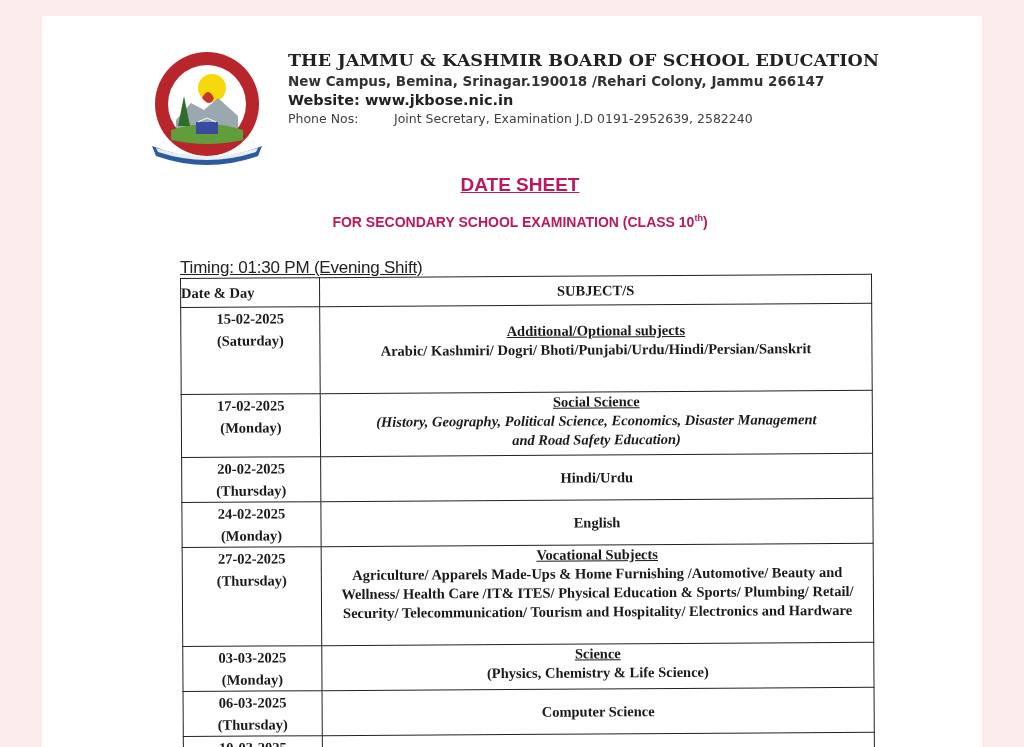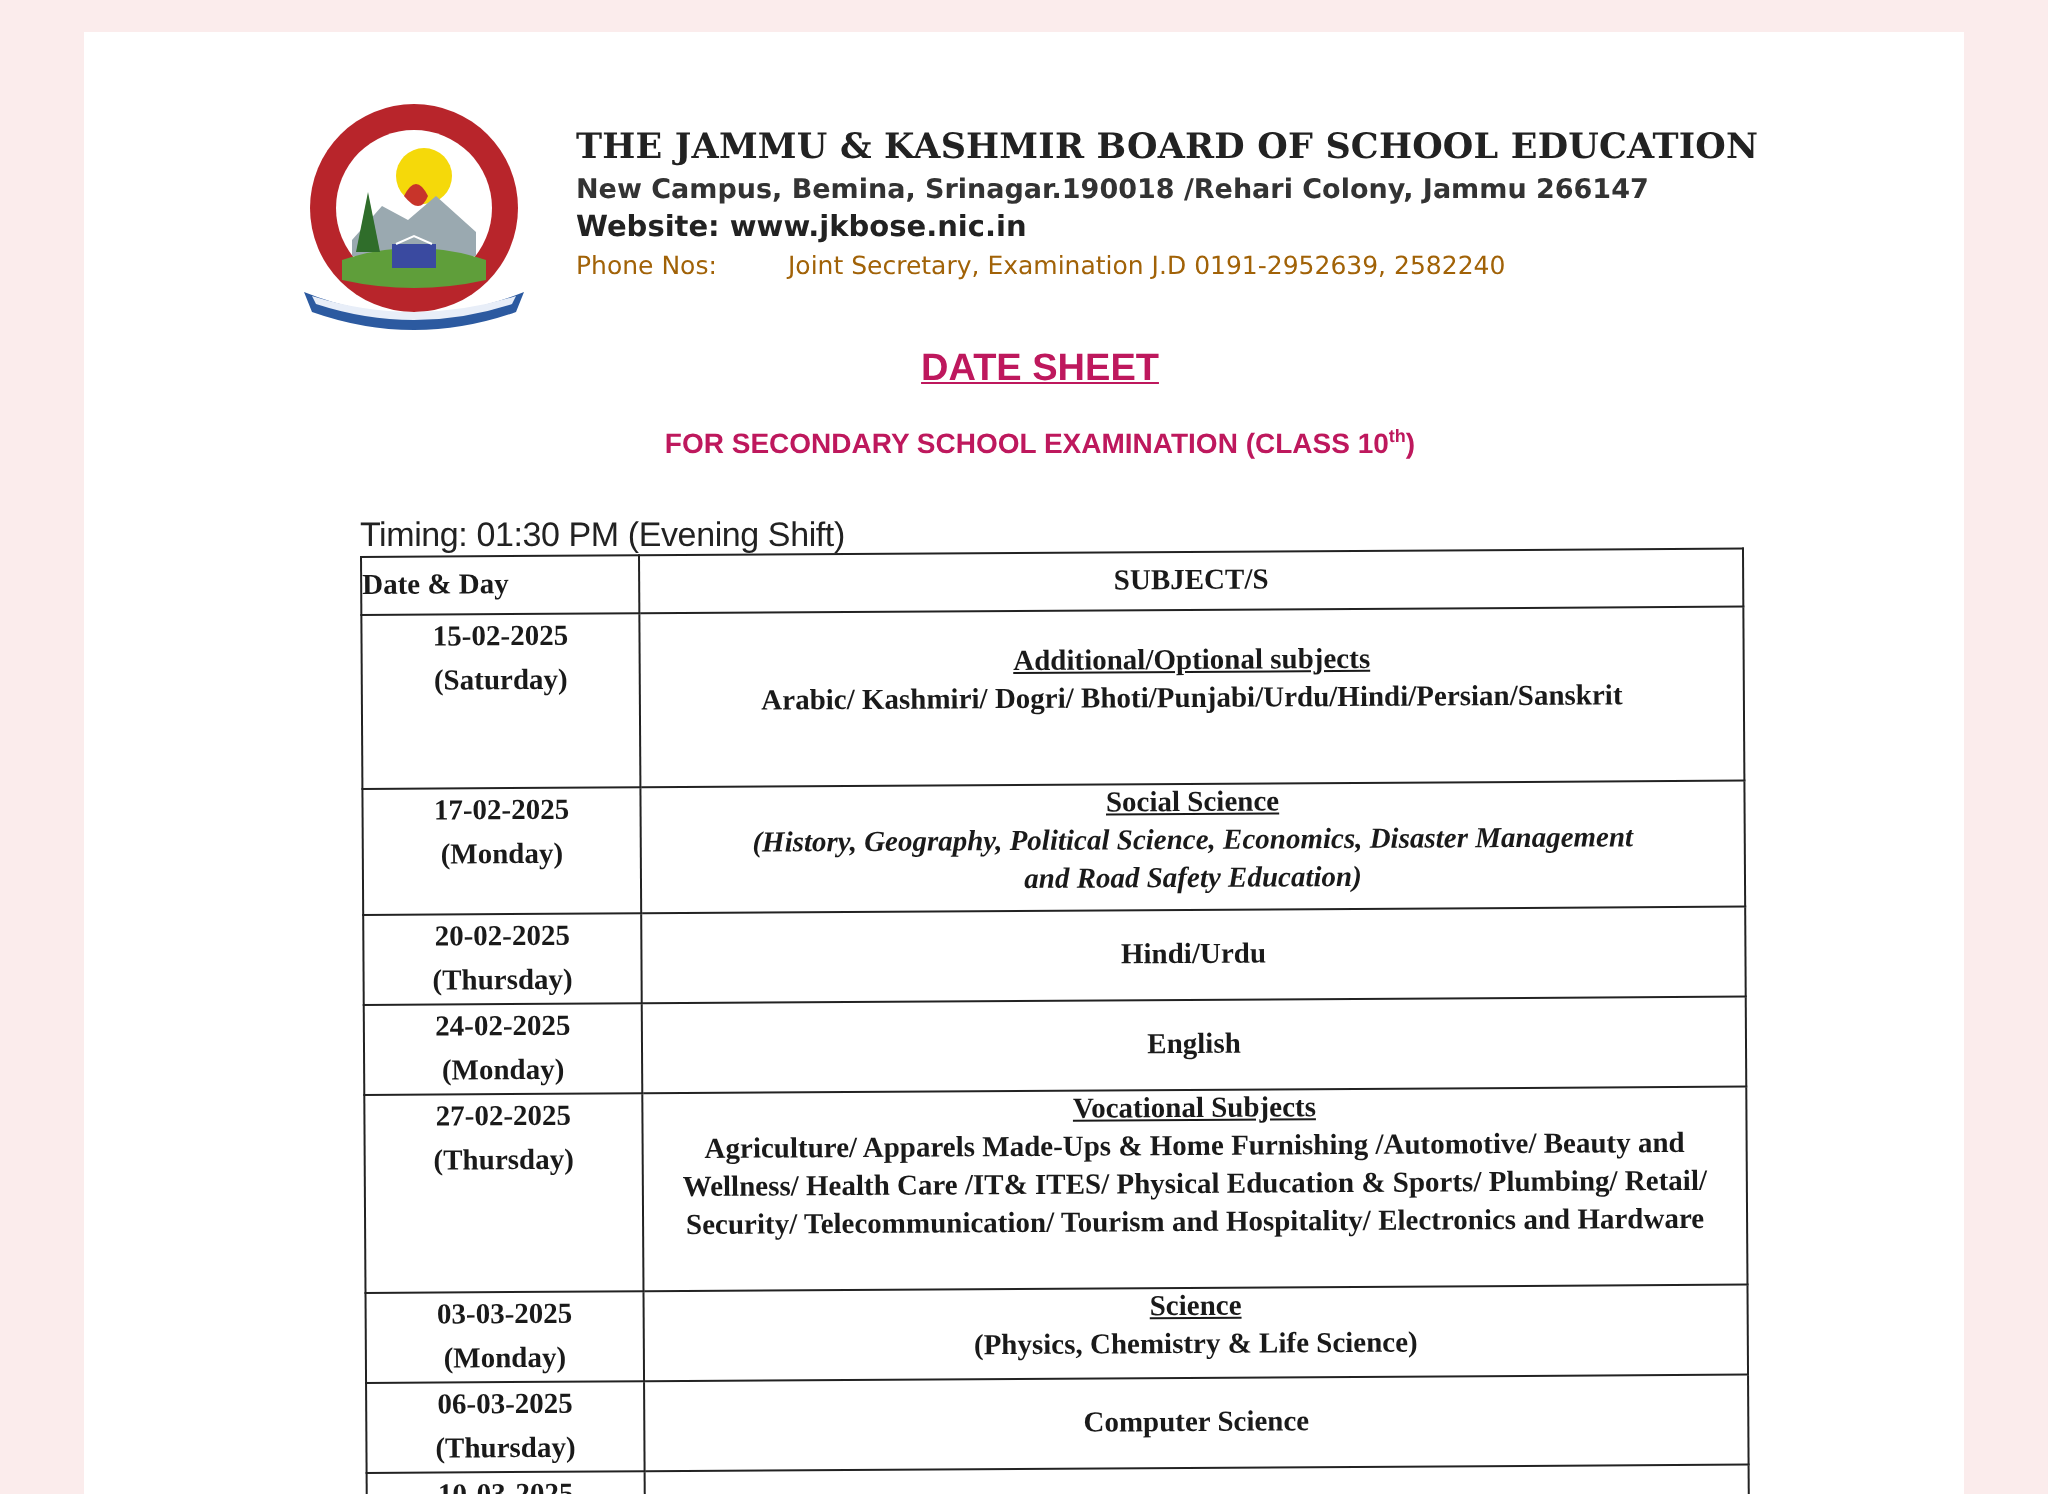--- a/index.html
+++ b/index.html
@@ -11,53 +11,54 @@
     color:#1a1a1a;
   }
   .page {
     position:absolute; left:42px; top:16px; width:940px; height:760px;
     background:#ffffff;
   }
   .logo {
     position:absolute; left:146px; top:48px; width:122px; height:122px;
   }
   .header {
-    position:absolute; left:288px; top:64px; width:560px;
+    position:absolute; left:288px; top:50px; width:560px;
   }
   .org-name {
     font-family:"DejaVu Serif", serif; font-weight:bold;
     font-size:17.5px; letter-spacing:0.1px; white-space:nowrap;
     color:#222;
   }
   .address {
     font-family:"DejaVu Sans", sans-serif; font-weight:bold;
     font-size:13.5px; margin-top:3px; white-space:nowrap; color:#333;
   }
   .website {
     font-family:"DejaVu Sans", sans-serif; font-weight:bold;
     font-size:14.5px; text-align:left; width:430px; margin-top:3px; color:#222;
   }
   .phone-row {
-    display:flex; font-family:"DejaVu Sans", sans-serif; font-size:12.5px; color:#a16207;
+    display:flex; font-family:"DejaVu Sans", sans-serif; font-size:12.5px; color:#404040;
     margin-top:3px;
   }
   .phone-label { width:106px; }
   .phone-lines div { margin-bottom:3px; white-space:nowrap; }
 
   .titles { position:absolute; left:170px; top:174px; width:700px; text-align:center;
     font-family:"Liberation Sans", sans-serif; font-weight:bold; color:#be185d; }
   .ds-title { font-size:19px; text-decoration:underline; }
   .ds-sub1 { font-size:14px; margin-top:17px; }
   .ds-sub1 sup { font-size:9px; }
   .ds-sub2 { font-size:14px; margin-top:2px; }
 
   .timing {
     position:absolute; left:180px; top:258px;
     font-family:"Liberation Sans", sans-serif; font-size:17px; color:#222;
     letter-spacing:-0.2px;
+    text-decoration:underline;
   }
   table.sheet {
     position:absolute; left:180px; top:278px; width:692px;
     border-collapse:collapse; transform:rotate(-0.35deg); transform-origin:left top;
   }
   table.sheet td, table.sheet th {
     border:1.5px solid #222; padding:0; vertical-align:top;
     font-family:"Liberation Serif", serif; font-weight:bold; font-size:14.5px;
   }
   table.sheet th { height:28px; font-weight:bold; vertical-align:middle; }

